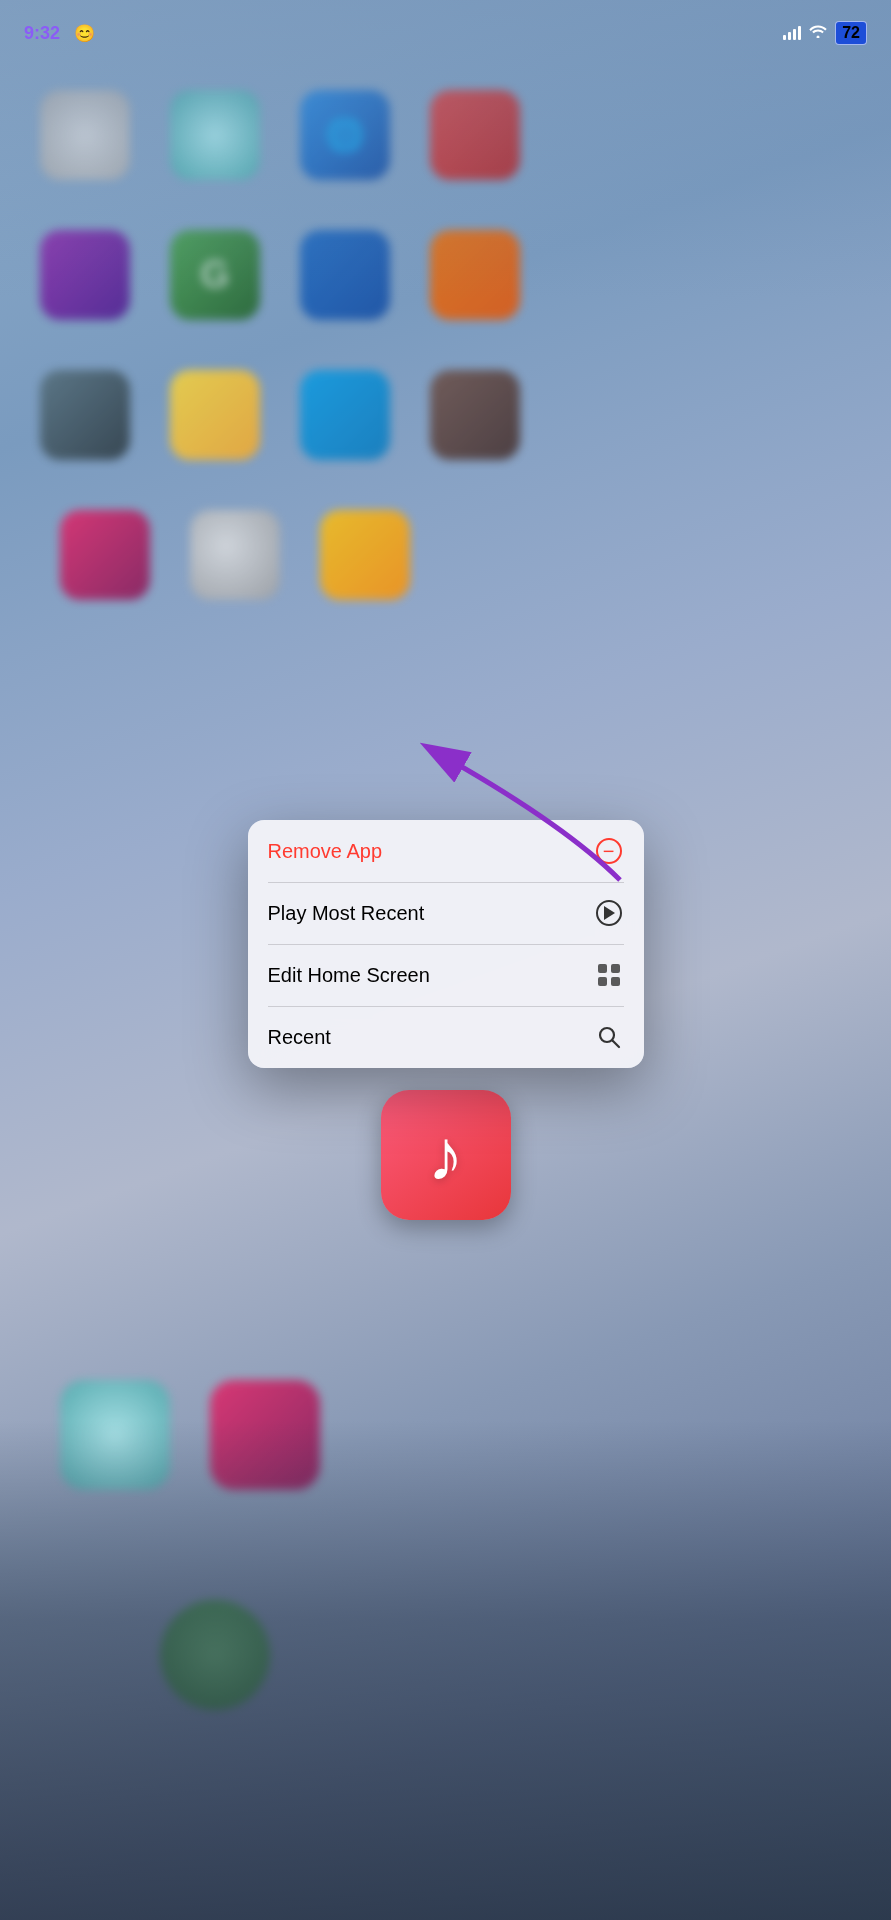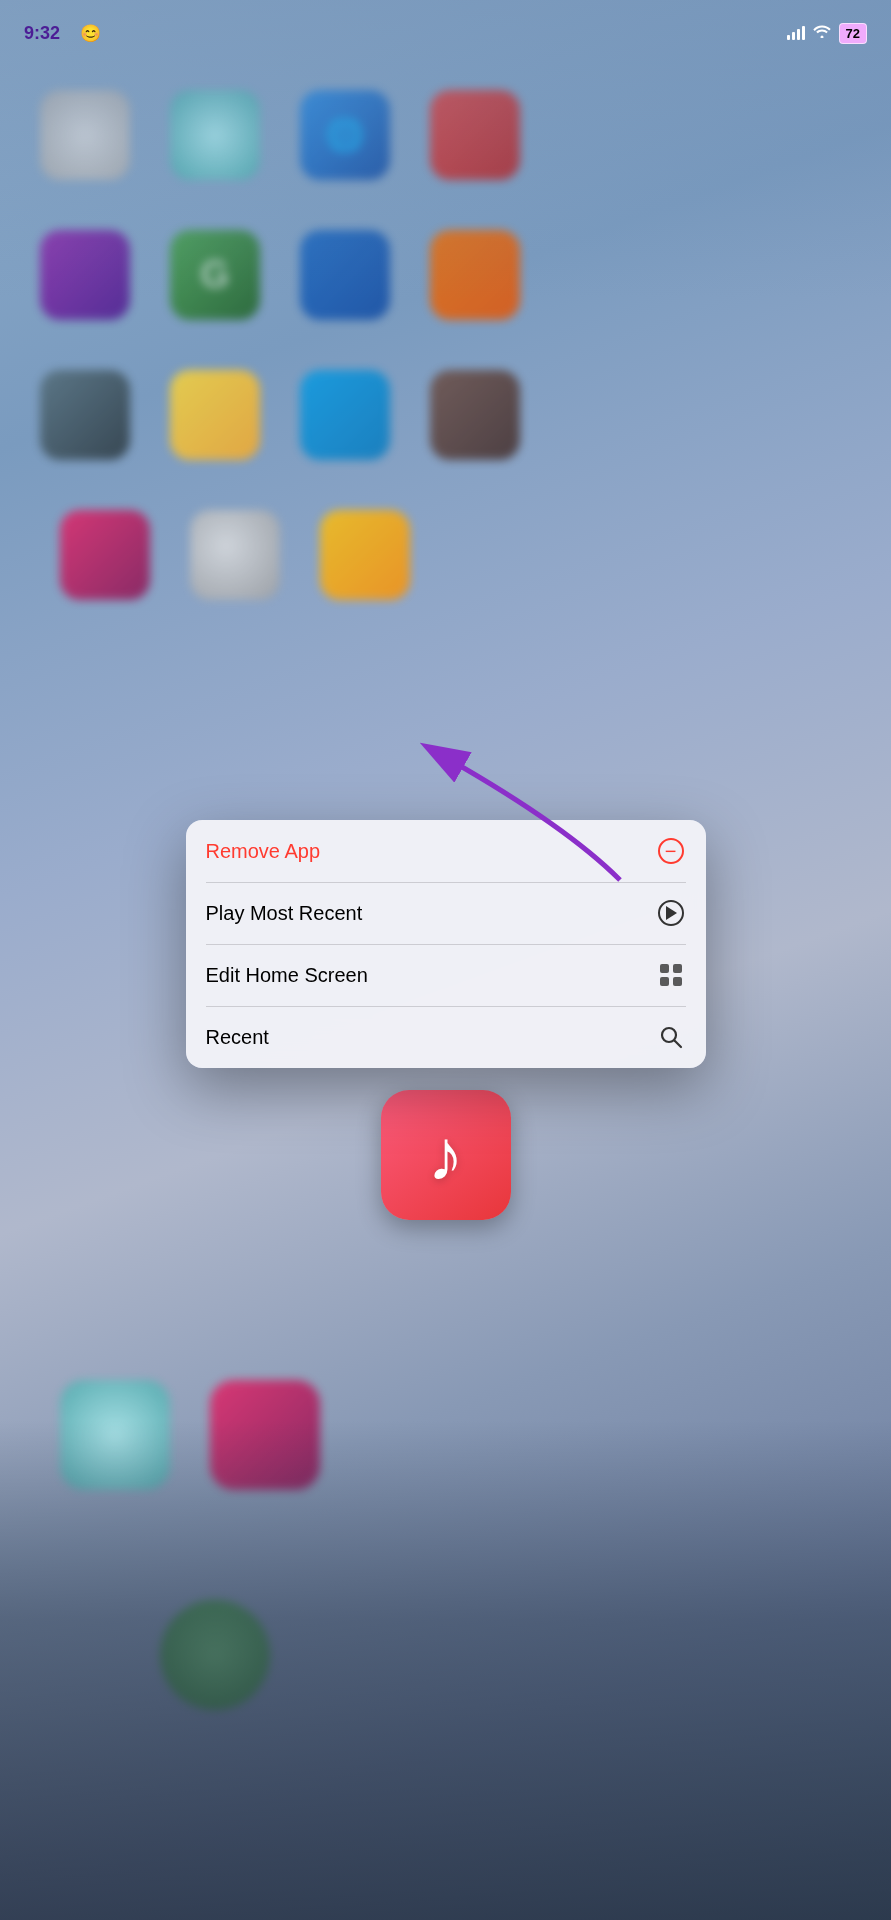--- a/index.html
+++ b/index.html
@@ -29,24 +29,24 @@
       display: flex;
       align-items: center;
       justify-content: space-between;
       padding: 12px 24px 0;
       z-index: 100;
     }
 
     .status-time {
       font-size: 18px;
       font-weight: 600;
-      color: #4c1d95;
-      display: flex;
-      align-items: center;
-      gap: 20px;
+      color: #8b5cf6;
+      display: flex;
+      align-items: center;
+      gap: 14px;
     }
 
     .status-right {
       display: flex;
       align-items: center;
       gap: 8px;
     }
 
     .signal-bars {
       display: flex;
@@ -60,36 +60,36 @@
       background: white;
       border-radius: 1px;
     }
 
     .wifi-icon {
       color: white;
       font-size: 16px;
     }
 
     .battery {
-      background: #f0abfc;
+      background: #1d4ed8;
       border-radius: 4px;
       padding: 2px 6px;
-      font-size: 13px;
+      font-size: 16px;
       font-weight: 700;
       color: #000;
       border: 1.5px solid rgba(255,255,255,0.6);
     }
 
     
     .context-menu {
       position: absolute;
       left: 50%;
       top: 820px;
       transform: translateX(-50%);
-      width: 520px;
+      width: 396px;
       background: rgba(242, 242, 247, 0.97);
       backdrop-filter: blur(20px);
       border-radius: 16px;
       overflow: hidden;
       z-index: 200;
       box-shadow: 0 20px 60px rgba(0,0,0,0.35);
     }
 
     .menu-item {
       display: flex;

